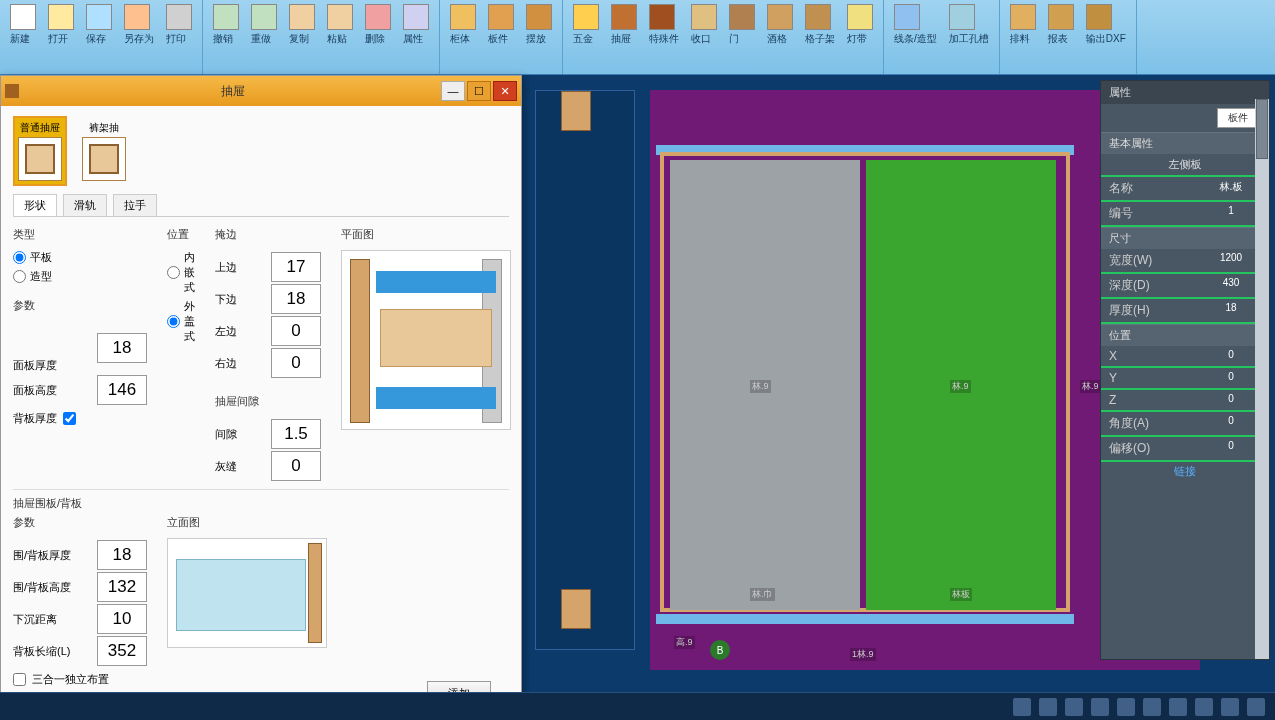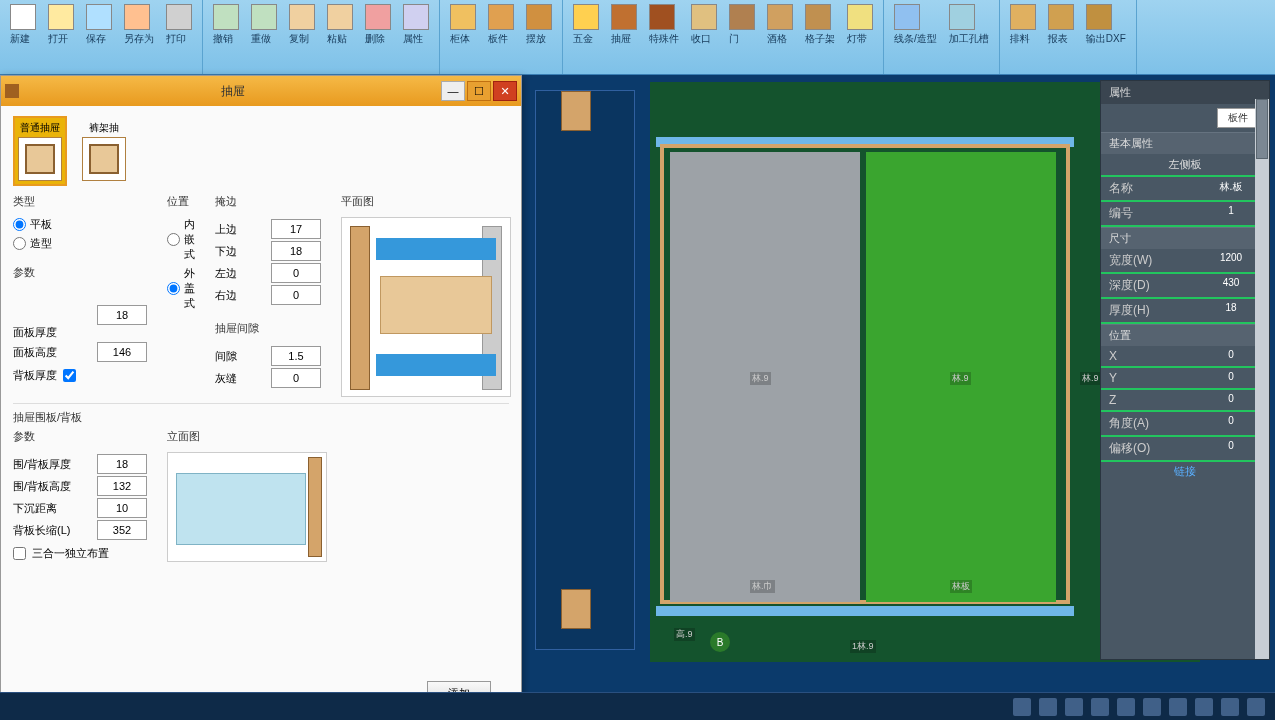--- a/index.html
+++ b/index.html
@@ -24,39 +24,39 @@
 .ttab-lbl{font-size:10px;margin-bottom:2px}
 .ttab-ico{width:44px;height:44px;border:1px solid #b08040;background:#fff;display:flex;align-items:center;justify-content:center}
 .subtabs{display:flex;gap:6px;margin:6px 0 10px;border-bottom:1px solid #ccc}
 .stab{padding:3px 10px;border:1px solid #ccc;border-bottom:none;background:#f0f0f0;cursor:pointer;font-size:11px}
 .stab.sel{background:#fff}
 .sectitle{font-size:11px;color:#333;margin-bottom:4px}
 .cols{display:flex;gap:20px}
 .col{display:flex;flex-direction:column;gap:4px}
 .radio-row{display:flex;align-items:center;gap:4px;font-size:11px}
 .plabel{display:inline-block;width:52px;font-size:11px}
-.pinput{width:50px;height:20px;border:1px solid #999;padding:4px 4px;text-align:center;font-size:11px}
+.pinput{width:50px;height:20px;border:1px solid #999;padding:14px 4px;text-align:center;font-size:17px}
 .prow{display:flex;align-items:center;gap:4px;margin:2px 0}
 .diagram{border:1px solid #ccc;background:#fff;display:flex;align-items:center;justify-content:center}
 .planview{width:170px;height:180px;position:relative}
 .planview .frame{position:absolute;left:8px;top:8px;width:20px;height:164px;background:#d4a46a;border:1px solid #8a6030}
 .planview .frame2{position:absolute;right:8px;top:8px;width:20px;height:164px;background:#ccc;border:1px solid #999}
 .planview .blue1{position:absolute;left:34px;top:20px;width:120px;height:22px;background:#3598db}
 .planview .blue2{position:absolute;left:34px;bottom:20px;width:120px;height:22px;background:#3598db}
 .planview .wood{position:absolute;left:38px;top:58px;width:112px;height:58px;background:#e8c898;border:1px solid #c09860}
 .elevation{width:160px;height:110px;position:relative;border:1px solid #ccc;background:#fff}
 .elevation .fr{position:absolute;right:4px;top:4px;width:14px;height:100px;background:#d4a46a;border:1px solid #8a6030}
 .elevation .pane{position:absolute;left:8px;top:20px;width:130px;height:72px;background:#bfe3ef;border:1px solid #7fb3c5}
 .checkrow{display:flex;align-items:center;gap:6px;font-size:11px}
 .addbtn{position:absolute;right:30px;bottom:14px;width:64px;height:24px;border:1px solid #999;background:linear-gradient(#f9f9f9,#ddd);cursor:pointer;font-size:11px}
 .viewport{position:absolute;left:530px;top:80px;right:5px;bottom:5px;background:#0b3a6b}
 .preview3d{position:absolute;left:5px;top:10px;width:100px;height:560px;background:#0a3560;border:1px solid #3060a0}
 .p3d-obj{position:absolute;left:25px;top:0;width:30px;height:40px;background:#d4a46a;border:1px solid #8a6030}
 .p3d-obj2{position:absolute;left:25px;bottom:20px;width:30px;height:40px;background:#d4a46a;border:1px solid #8a6030}
-.canvas2d{position:absolute;left:120px;top:2px;width:550px;height:580px;background:#14532d}
+.canvas2d{position:absolute;left:120px;top:10px;width:550px;height:580px;background:#701a75}
 .cabf{position:absolute;left:10px;top:62px;width:410px;height:460px;border:4px solid #d4a46a}
 .cabbar{position:absolute;left:6px;top:55px;width:418px;height:10px;background:#6fb7e8}
 .cabbot{position:absolute;left:6px;top:524px;width:418px;height:10px;background:#6fb7e8}
 .panelL{position:absolute;left:20px;top:70px;width:190px;height:450px;background:#9da2a7}
 .panelR{position:absolute;left:216px;top:70px;width:190px;height:450px;background:#3aa52f}
 .dim{position:absolute;font-size:9px;color:#ccc;background:rgba(0,0,0,.2);padding:0 2px}
 .badge{position:absolute;left:60px;bottom:10px;width:20px;height:20px;border-radius:50%;background:#2a7a2a;color:#fff;display:flex;align-items:center;justify-content:center;font-size:10px}
 .proppanel{position:absolute;right:0;top:0;width:170px;height:580px;background:#495764;border:1px solid #2a3540;color:#ddd;font-size:11px}
 .ph{padding:4px 8px;background:#3a4550;font-size:11px}
 .ptab{display:flex;justify-content:flex-end;padding:4px 10px}
@@ -216,20 +216,25 @@
             <div style="width:30px;height:30px;border:2px solid #8a6030;background:#e8c898"></div>
           </div>
         </div>
         <div class="ttab">
           <div class="ttab-lbl">裤架抽</div>
           <div class="ttab-ico">
             <div style="width:30px;height:30px;border:2px solid #8a6030;background:#e8c898"></div>
           </div>
         </div>
       </div>
+    <div class="subtabs" id="subtabs">
+        <div class="stab sel">形状</div>
+        <div class="stab">滑轨</div>
+        <div class="stab">拉手</div>
+      </div>
 
     <div class="cols">
       <div class="col">
         <div class="sectitle">类型</div>
         <div class="radio-row">
             <input type="radio" checked="" style="">
             <span>平板</span>
           </div>
         <div class="radio-row">
             <input type="radio" style="">

